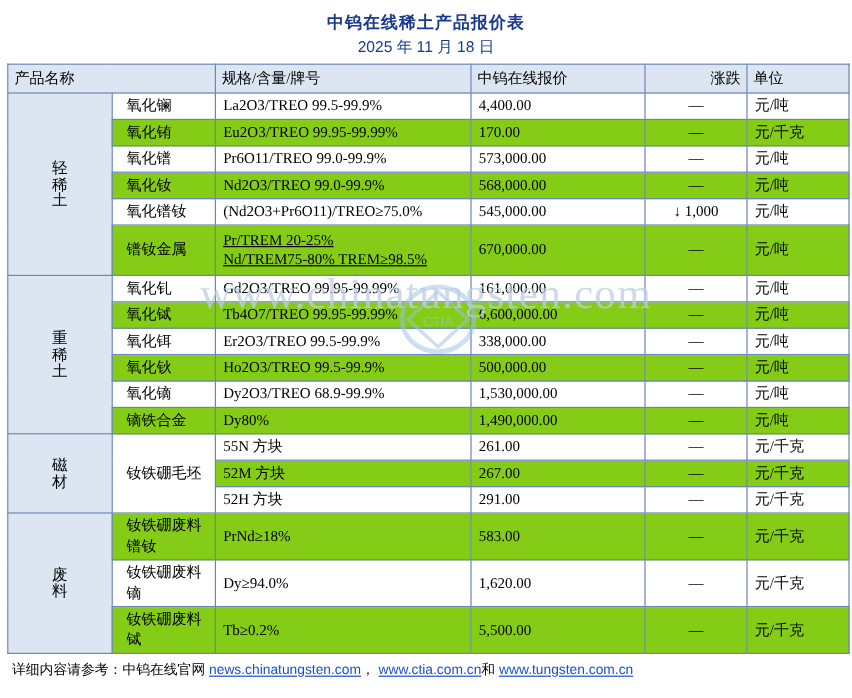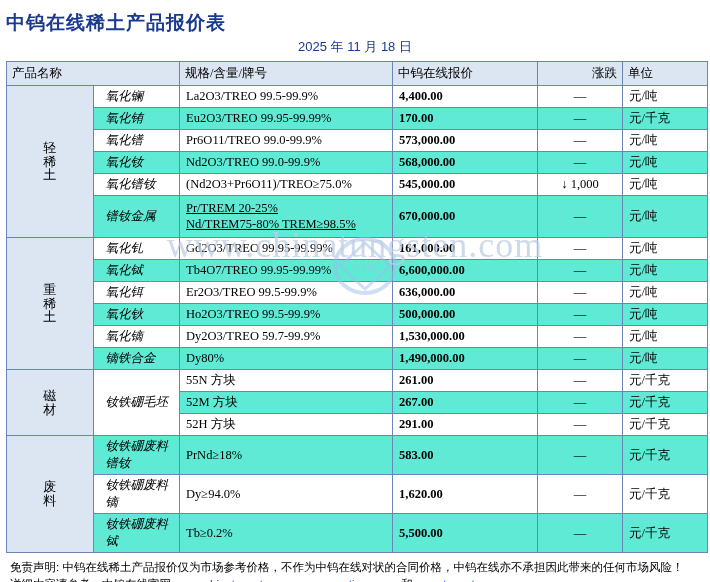--- a/index.html
+++ b/index.html
@@ -10,21 +10,22 @@
     font-family: "Liberation Serif", serif;
   }
   #page {
     position: relative;
     width: 710px; height: 582px;
     overflow: hidden;
     background: #fff;
     padding: 6px 6px 0 6px;
   }
   .title {
-    font-size: 19px;
+    text-align: center;
+    font-size: 14px;
     font-weight: bold;
     color: #1a3a8f;
     letter-spacing: 1px;
     padding: 4px 0 2px 0;
     font-family: Liberation Serif, serif;
   }
   .subtitle {
     text-align: center;
     font-size: 13px;
     color: #1a3a8f;
@@ -61,25 +62,25 @@
   .grp {
     width: 27px;
     text-align: center;
     font-size: 13px;
     background: #dce6f2;
     padding: 0;
     line-height: 1.05;
     vertical-align: middle;
   }
   .grp span { display: block; }
-  .name-cell { padding-left: 12px; font-style: italic; }
+  .name-cell { padding-left: 12px; }
   .spec-cell { padding-left: 6px; }
-  .price-cell { padding-left: 6px; font-weight: bold; }
+  .price-cell { padding-left: 6px; }
   .unit-cell { padding-left: 6px; }
-  .shade { background: #5eead4; }
+  .shade { background: #84cc16; }
   .dash { text-align: center; }
   .down { text-align: center; }
   .two-line { line-height: 1.25; text-decoration: underline; }
   .watermark {
     position: absolute;
     left: 0; right: 0;
     top: 224px;
     text-align: center;
     font-size: 36px;
     color: rgba(190, 205, 225, 0.75);
@@ -199,34 +200,34 @@
       <tr>
         <td class="c-name name-cell shade">氧化铽</td>
         <td class="spec-cell shade">Tb4O7/TREO 99.95-99.99%</td>
         <td class="price-cell shade">6,600,000.00</td>
         <td class="dash shade">—</td>
         <td class="unit-cell shade">元/吨</td>
       </tr>
       <tr>
         <td class="c-name name-cell">氧化铒</td>
         <td class="spec-cell">Er2O3/TREO 99.5-99.9%</td>
-        <td class="price-cell">636,000.00</td>
+        <td class="price-cell">338,000.00</td>
         <td class="dash">—</td>
         <td class="unit-cell">元/吨</td>
       </tr>
       <tr>
         <td class="c-name name-cell shade">氧化钬</td>
         <td class="spec-cell shade">Ho2O3/TREO 99.5-99.9%</td>
         <td class="price-cell shade">500,000.00</td>
         <td class="dash shade">—</td>
         <td class="unit-cell shade">元/吨</td>
       </tr>
       <tr>
         <td class="c-name name-cell">氧化镝</td>
-        <td class="spec-cell">Dy2O3/TREO 59.7-99.9%</td>
+        <td class="spec-cell">Dy2O3/TREO 68.9-99.9%</td>
         <td class="price-cell">1,530,000.00</td>
         <td class="dash">—</td>
         <td class="unit-cell">元/吨</td>
       </tr>
       <tr>
         <td class="c-name name-cell shade">镝铁合金</td>
         <td class="spec-cell shade">Dy80%</td>
         <td class="price-cell shade">1,490,000.00</td>
         <td class="dash shade">—</td>
         <td class="unit-cell shade">元/吨</td>
@@ -278,21 +279,20 @@
         <td class="c-name name-cell shade">钕铁硼废料铽</td>
         <td class="spec-cell shade">Tb≥0.2%</td>
         <td class="price-cell shade">5,500.00</td>
         <td class="dash shade">—</td>
         <td class="unit-cell shade">元/千克</td>
       </tr>
     </tbody>
   </table>
 
   <div class="disclaimer">
-    <div>免责声明: 中钨在线稀土产品报价仅为市场参考价格，不作为中钨在线对状的合同价格，中钨在线亦不承担因此带来的任何市场风险！</div>
     <div>
       <span>详细内容请参考：中钨在线官网</span>
       <a href="#">news.chinatungsten.com</a><span>，</span>
       <a href="#">www.ctia.com.cn</a><span>和</span>
       <a href="#">www.tungsten.com.cn</a>
     </div>
   </div>
 
 </div>
 

